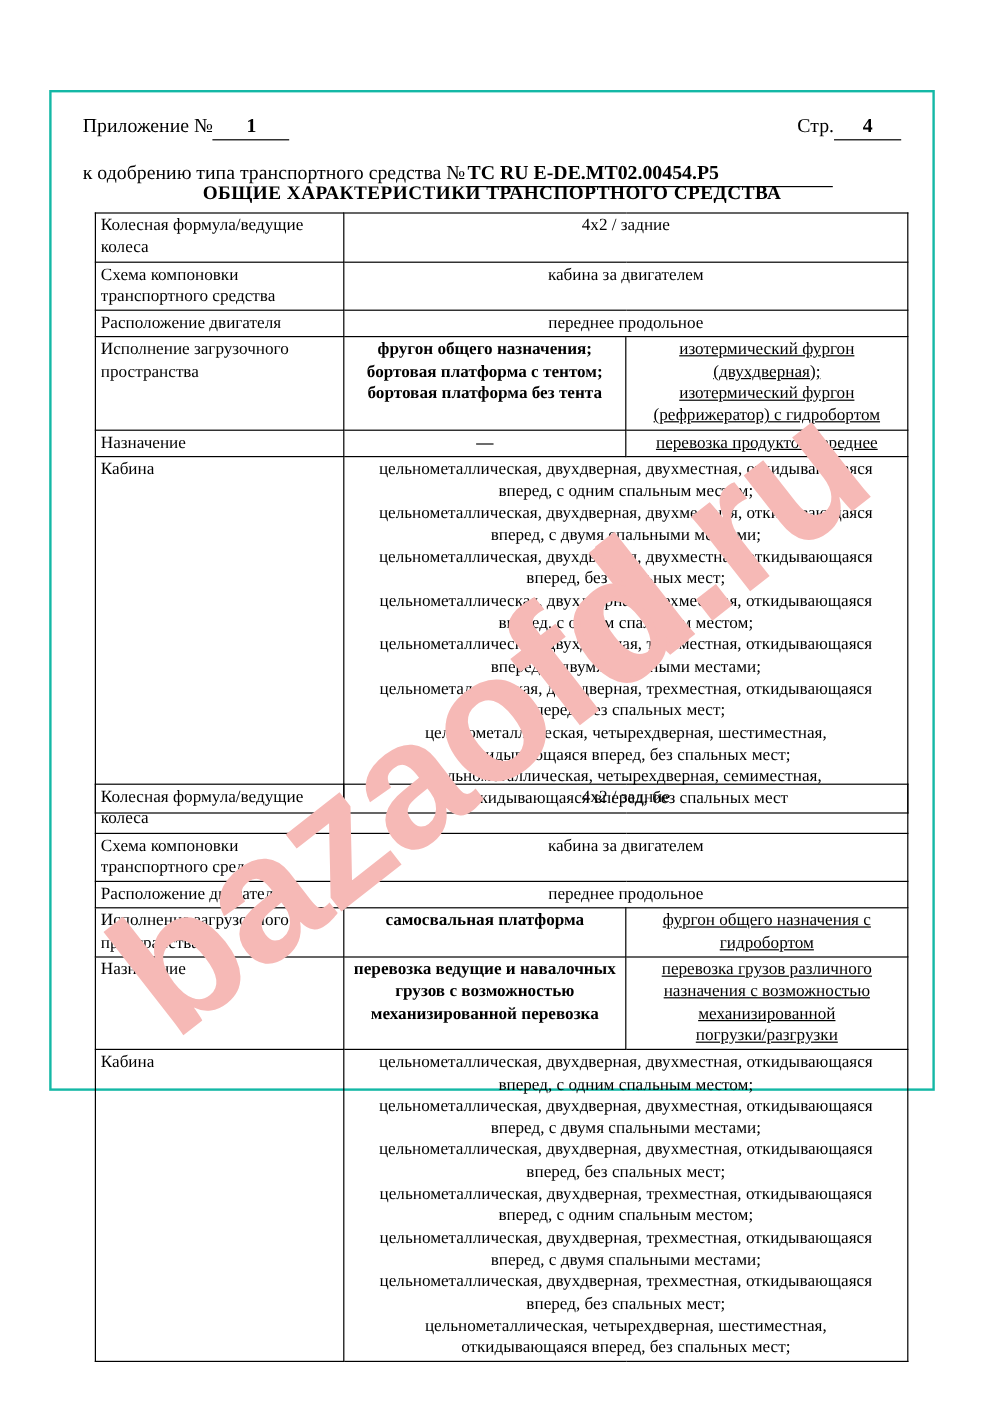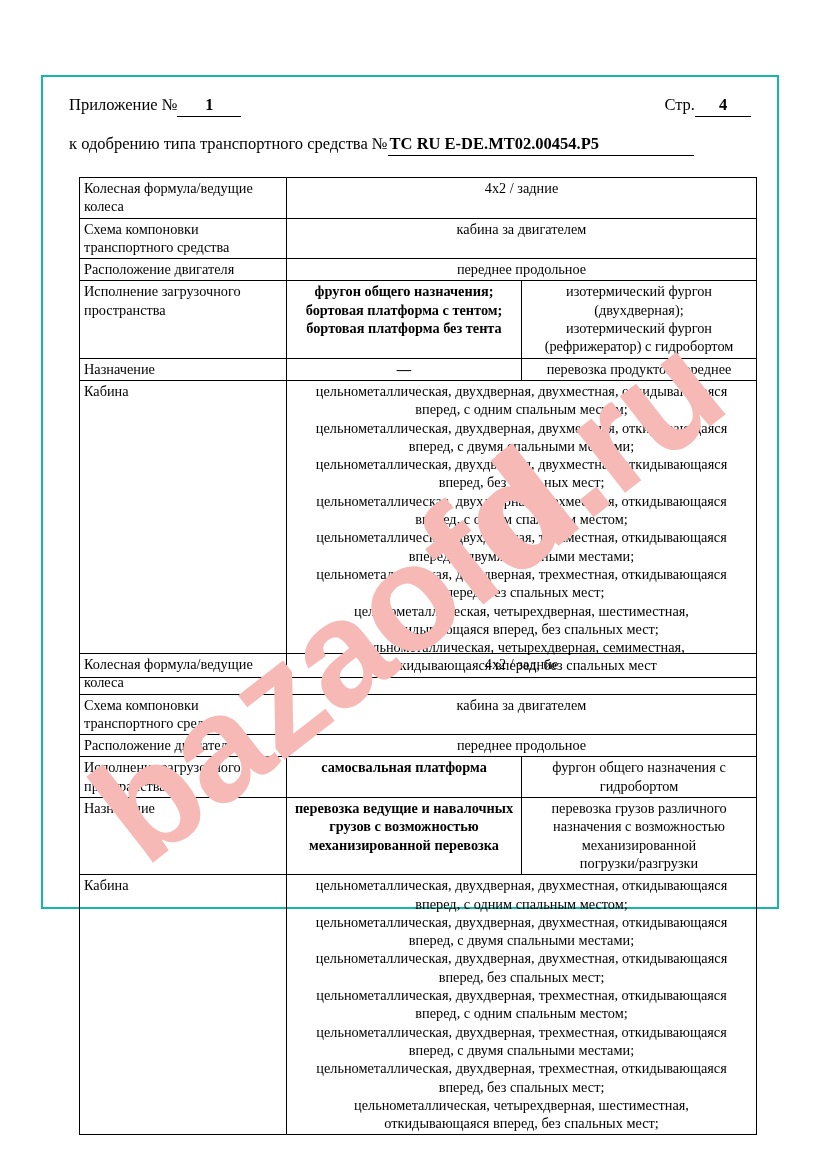--- a/index.html
+++ b/index.html
@@ -124,20 +124,21 @@
   .spec-table td.val {
     text-align: center;
     margin-left: 48px;
   }
   .spec-table td.val-left {
     text-align: center;
     font-weight: bold;
   }
   .spec-table td.val-right {
     text-align: center;
+    text-decoration: underline;
   }
   .cabin-cell {
     text-align: center;
     padding-bottom: 5px;
   }
   .cabin-line { display: block; }
 </style>
 </head>
 <body>
 
@@ -153,20 +154,21 @@
   </div>
 
   <div class="hdr" id="hdr-page">
     <span>Стр.</span><span class="fill-value" id="page-number">4</span>
   </div>
 
   <div class="hdr" id="hdr-line2">
     <span>к одобрению типа транспортного средства №</span><span class="fill-value" id="approval-number">ТС RU E-DE.MT02.00454.Р5</span>
   </div>
 
+  <div id="doc-title">ОБЩИЕ  ХАРАКТЕРИСТИКИ  ТРАНСПОРТНОГО СРЕДСТВА</div>
 
   <table class="spec-table" id="table-1">
     <colgroup>
       <col style="width:207px">
       <col style="width:235px">
       <col style="width:235px">
     </colgroup>
     <tbody>
       <tr>
         <td class="label" style="height:34px">Колесная формула/ведущие колеса</td>

